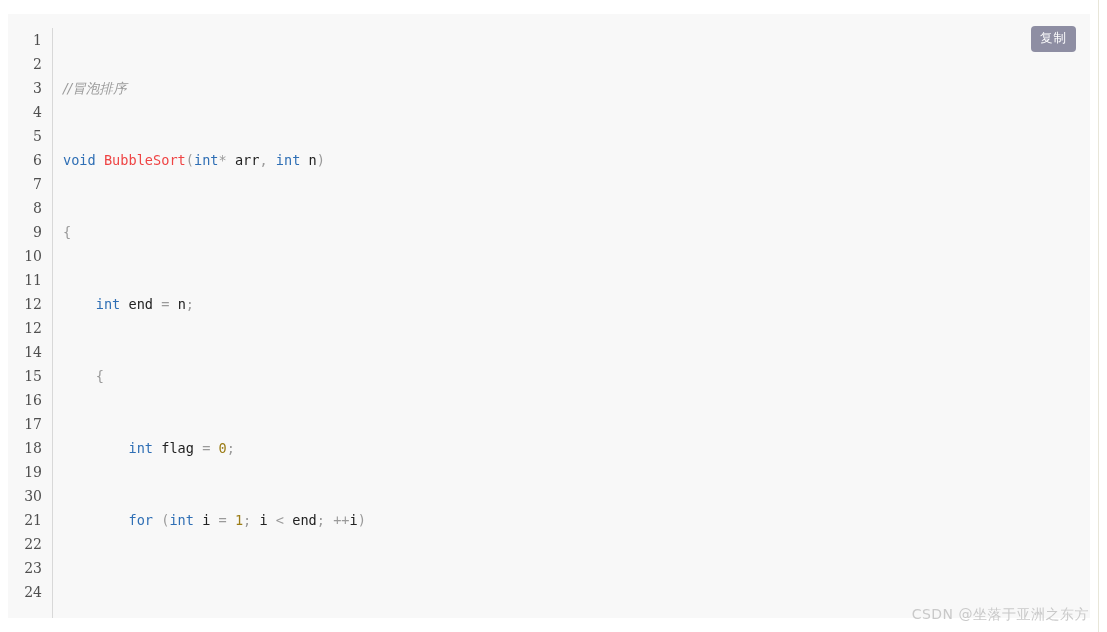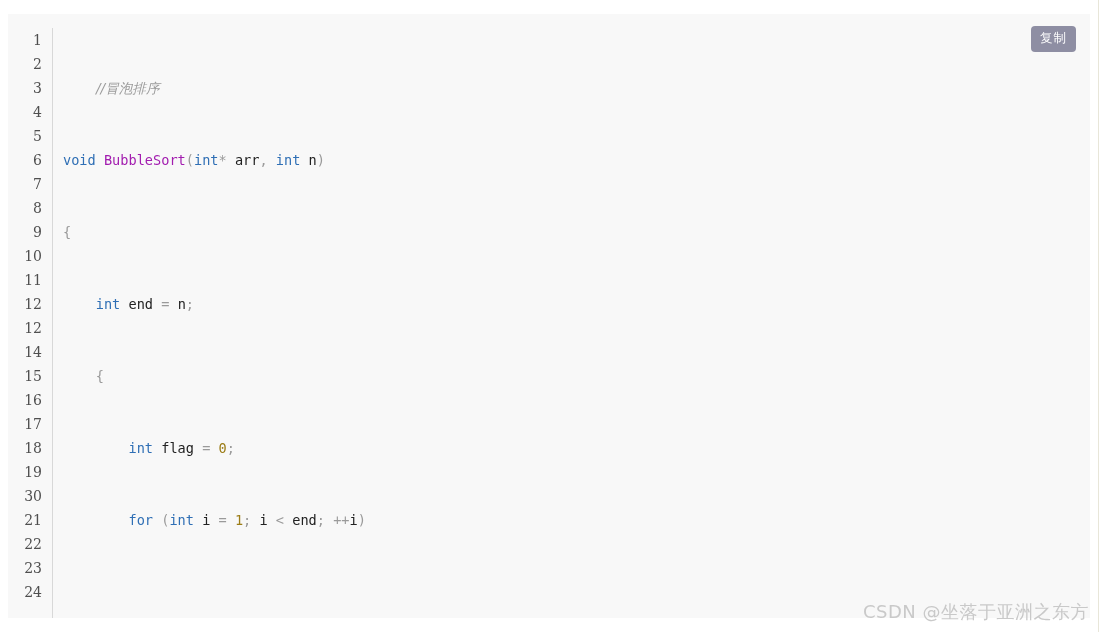--- a/index.html
+++ b/index.html
@@ -99,33 +99,33 @@
     white-space: pre;
     color: #222222;
   }
 
   .code-lines .ln {
     height: 24px;
     line-height: 24px;
   }
 
   
-  .t-com  { color: #9b9b9b; font-style: italic; font-family: "DejaVu Sans", sans-serif; margin-left: 33px; }
+  .t-com  { color: #9b9b9b; font-style: italic; font-family: "DejaVu Sans", sans-serif; }
   .t-kw   { color: #2f6fb5; margin-top: 16px; }
-  .t-fn   { color: #a21caf; text-align: right; }
+  .t-fn   { color: #ef4444; text-align: right; }
   .t-num  { color: #9c7d17; }
   .t-pun  { color: #9a9a9a; }
   .t-plain{ color: #222222; }
 
   .watermark {
     position: absolute;
     right: 18px;
     bottom: 8px;
     color: #c9c9c9;
-    font-size: 18px;
+    font-size: 14px;
     font-family: "DejaVu Sans", sans-serif;
     letter-spacing: 0.5px;
     white-space: nowrap;
     user-select: none;
   }
 </style>
 </head>
 <body>
 
 <div class="page">

